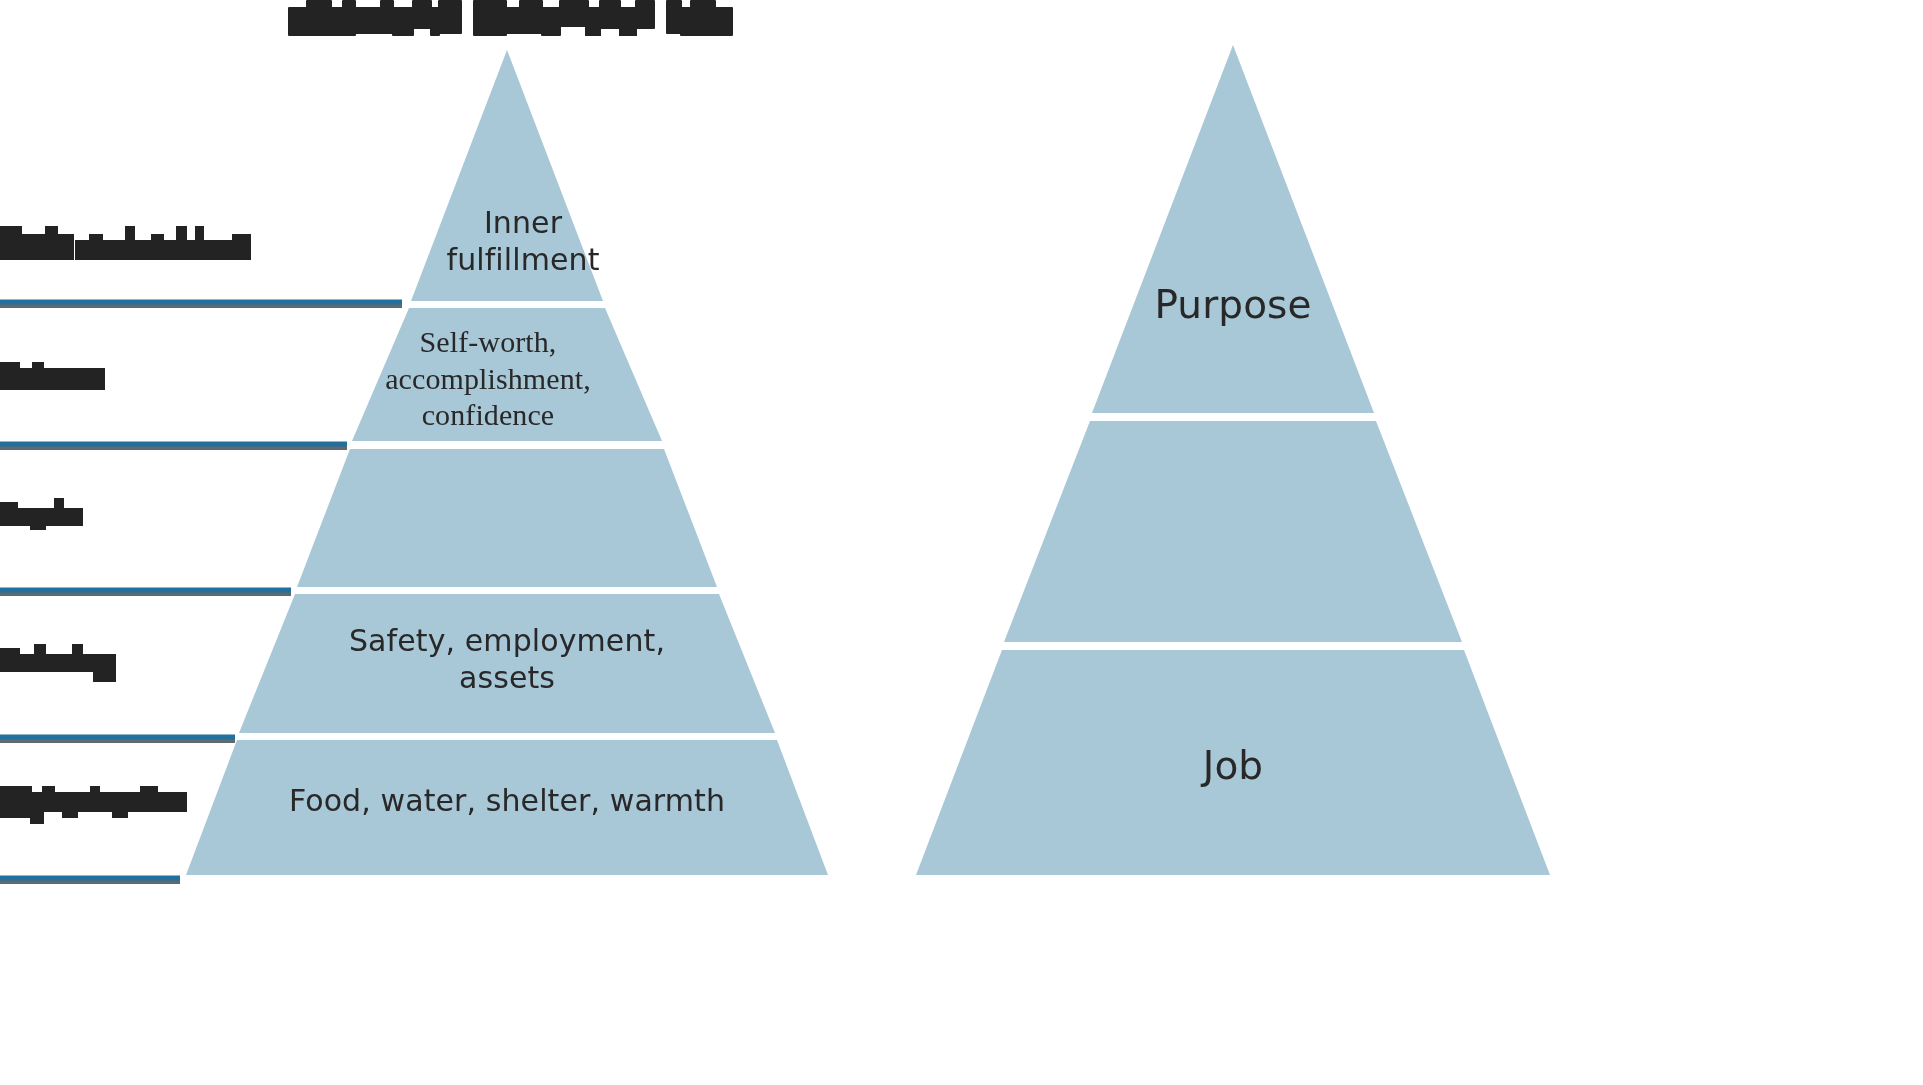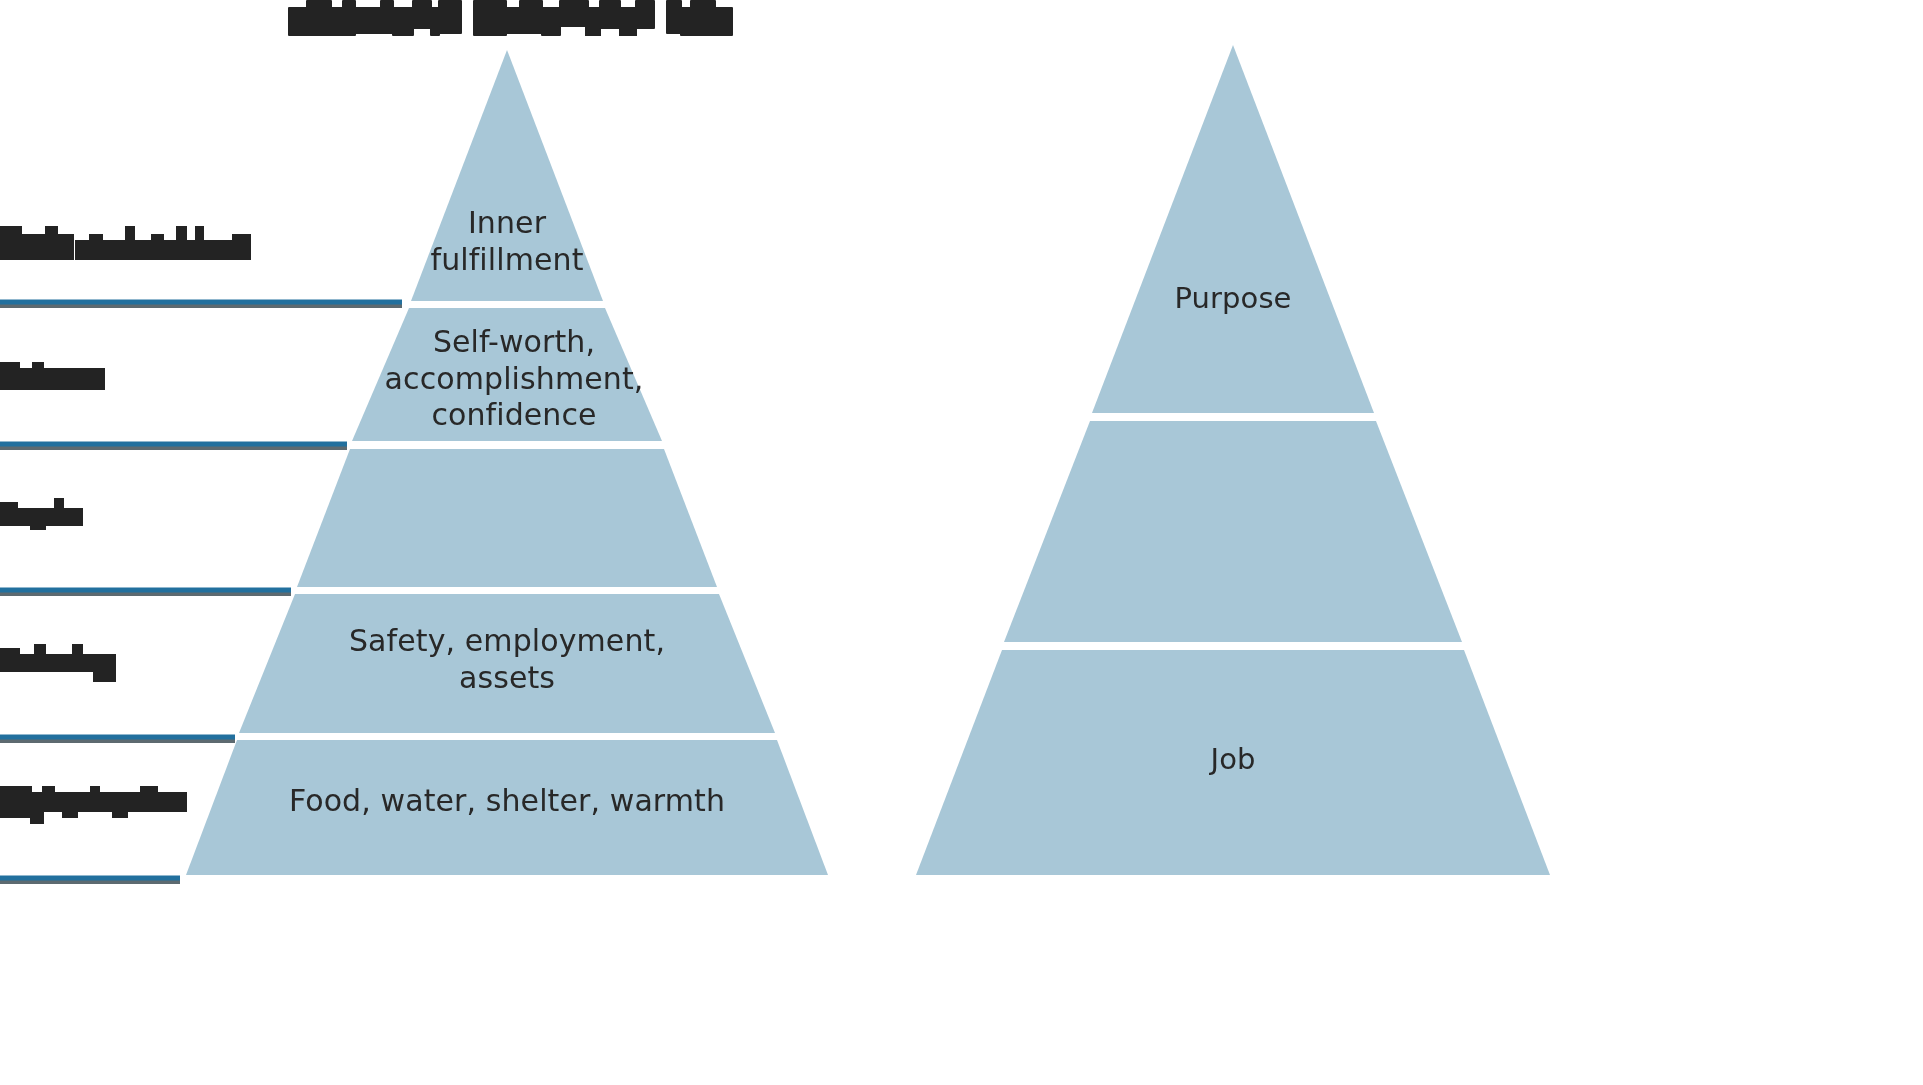--- a/index.html
+++ b/index.html
@@ -57,21 +57,21 @@
     position: absolute;
     text-align: center;
     color: #282828;
     font-size: 30px;
     line-height: 1.22;
     letter-spacing: 0.1px;
     white-space: pre-line;
     pointer-events: none;
   }
   .tier-text.r {
-    font-size: 29px;
+    font-size: 39px;
   }
 </style>
 </head>
 <body>
 
 <div id="stage">
 
   <div id="title-redaction">
 
     <div class="rt" style="left:0px;   top:7px;  width:20px; height:29px;"></div>
@@ -209,24 +209,24 @@
     <div class="rt" style="left:90px;  top:0px;  width:10px; height:26px;"></div>
     <div class="rt" style="left:98px;  top:6px;  width:16px; height:20px;"></div>
     <div class="rt" style="left:112px; top:6px;  width:16px; height:26px;"></div>
     <div class="rt" style="left:126px; top:6px;  width:16px; height:20px;"></div>
     <div class="rt" style="left:140px; top:0px;  width:10px; height:26px;"></div>
     <div class="rt" style="left:148px; top:0px;  width:10px; height:26px;"></div>
     <div class="rt" style="left:156px; top:6px;  width:19px; height:20px;"></div>
     <div class="rt" style="left:173px; top:6px;  width:14px; height:20px;"></div>
   </div>
 
-  <div class="tier-text" style="left:357px; top:205px; width:300px;text-align:center;">Inner
+  <div class="tier-text" style="left:373px; top:205px; width:300px;text-align:center;">Inner
 fulfillment</div>
 
-  <div class="tier-text" style="left:334px; top:324px; width:360px;">Self-worth,
+  <div class="tier-text" style="left:308px; top:324px; width:360px;font-family:Liberation Serif, serif;">Self-worth,
 accomplishment,
 confidence</div>
 
 
   <div class="tier-text" style="left:287px; top:623px; width:440px;">Safety, employment,
 assets</div>
 
   <div class="tier-text" style="left:207px; top:783px; width:600px;">Food, water, shelter, warmth</div>
 
   <div class="tier-text r" style="left:1083px; top:281px; width:300px;">Purpose</div>

